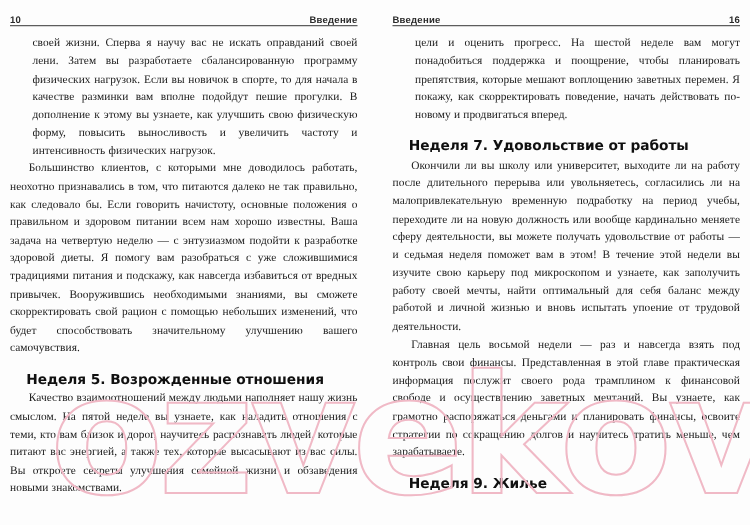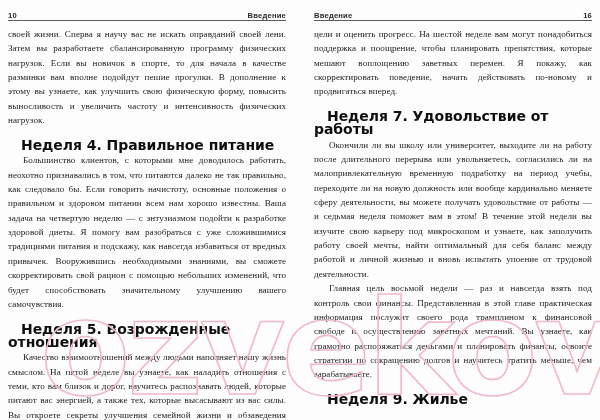--- a/index.html
+++ b/index.html
@@ -92,28 +92,28 @@
     font-size: 9.1px;
     line-height: 14.35px;
     text-align: justify;
     text-align-last: left;
     color: #1b1b1b;
     letter-spacing: 0.05px;
     word-spacing: 0.2px;
     -webkit-font-smoothing: none;
   }
   .para.indent { text-indent: 15px; }
-  .para.cont   { text-indent: 0; }
+  .para.cont   { text-indent: 0; margin-left: 18px; }
 
   .heading {
     margin: 0;
     padding-top: 11.5px;
     padding-bottom: 1.5px;
     font-family: "DejaVu Sans", "Liberation Sans", sans-serif;
-    font-size: 14px;
+    font-size: 11px;
     font-weight: 700;
     color: #101010;
     text-indent: 13px;
     letter-spacing: -0.05px;
     line-height: 13px;
   }
 </style>
 </head>
 <body>
 
@@ -121,21 +121,20 @@
 
   <div class="column col-left">
     <div class="running-head">
       <div class="rh-inner">
         <span class="folio">10</span>
         <span class="chapter-name">Введение</span>
       </div>
     </div>
     <div class="col-body" id="left-body">
         <p class="para cont">своей жизни. Сперва я научу вас не искать оправданий своей лени. Затем вы разработаете сбалансированную программу физических нагрузок. Если вы новичок в спорте, то для начала в качестве разминки вам вполне подойдут пешие прогулки. В дополнение к этому вы узнаете, как улучшить свою физическую форму, повысить выносливость и увеличить частоту и интенсивность физических нагрузок.</p>
-        <p class="heading">Неделя 4. Правильное питание</p>
         <p class="para indent">Большинство клиентов, с которыми мне доводилось работать, неохотно признавались в том, что питаются далеко не так правильно, как следовало бы. Если говорить начистоту, основные положения о правильном и здоровом питании всем нам хорошо известны. Ваша задача на четвертую неделю — с энтузиазмом подойти к разработке здоровой диеты. Я помогу вам разобраться с уже сложившимися традициями питания и подскажу, как навсегда избавиться от вредных привычек. Вооружившись необходимыми знаниями, вы сможете скорректировать свой рацион с помощью небольших изменений, что будет способствовать значительному улучшению вашего самочувствия.</p>
         <p class="heading">Неделя 5. Возрожденные отношения</p>
         <p class="para indent">Качество взаимоотношений между людьми наполняет нашу жизнь смыслом. На пятой неделе вы узнаете, как наладить отношения с теми, кто вам близок и дорог, научитесь распознавать людей, которые питают вас энергией, а также тех, которые высасывают из вас силы. Вы откроете секреты улучшения семейной жизни и обзаведения новыми знакомствами.</p>
       </div>
   </div>
 
   <div class="column col-right">
     <div class="running-head">
       <div class="rh-inner">
         <span class="chapter-name">Введение</span>

